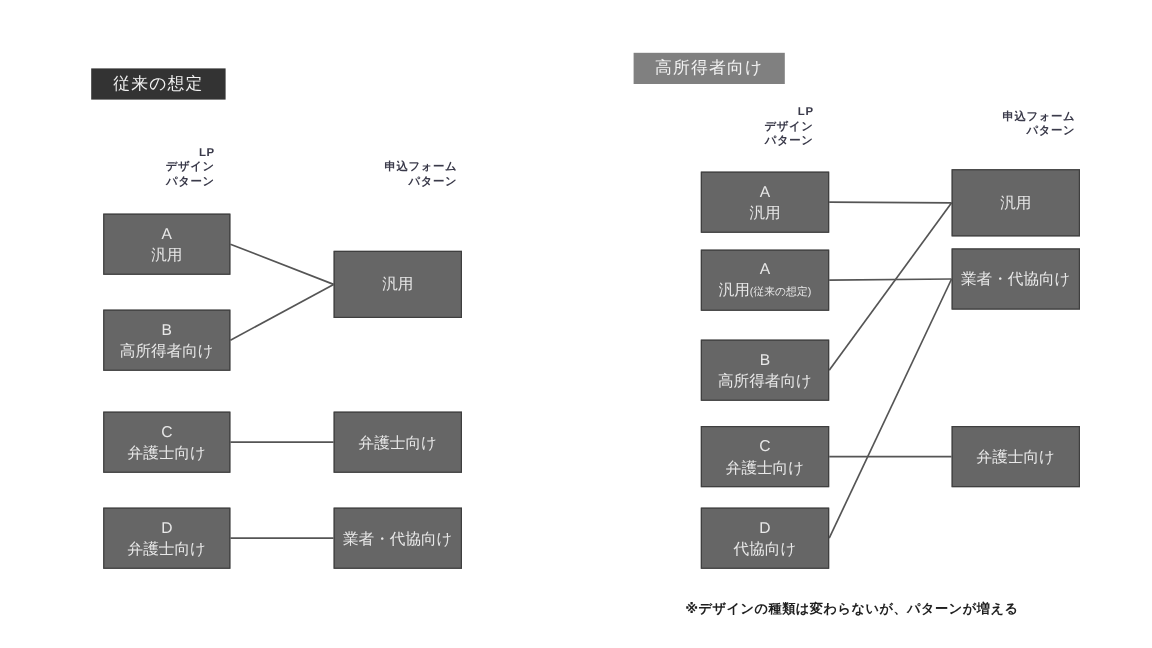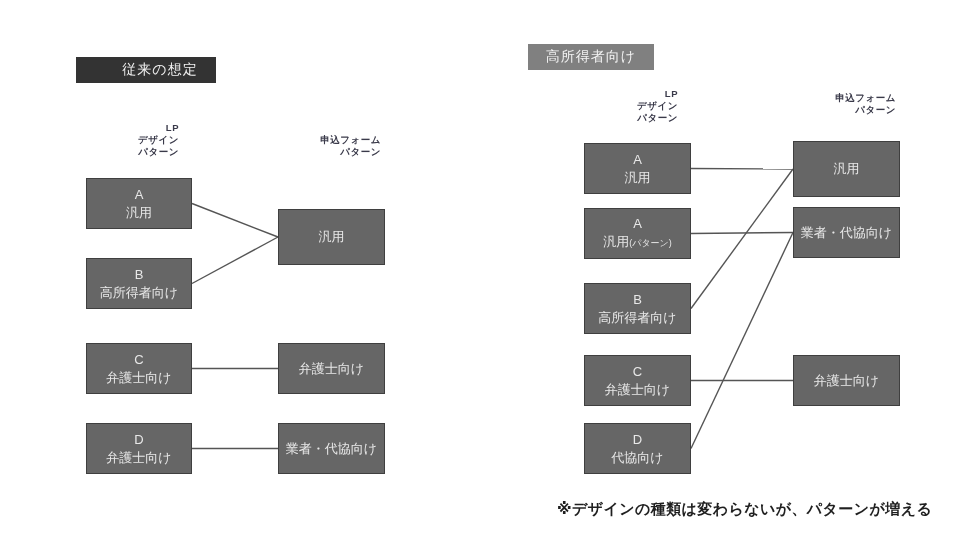--- a/index.html
+++ b/index.html
@@ -32,21 +32,21 @@
   .badge {
     position: absolute;
     color: #f2f2f2;
     font-size: 14px;
     letter-spacing: 1px;
     display: flex;
     align-items: center;
     justify-content: center;
     white-space: nowrap;
   }
-  .badge-dark { background: #333333; padding-left: 28px; }
+  .badge-dark { background: #333333; }
   .badge-gray { background: #808080; }
 
   .col-head {
     position: absolute;
     font-size: 9.5px;
     line-height: 12px;
     color: #3a3a4a;
     text-align: right;
     letter-spacing: 0.5px;
     white-space: pre-line;
@@ -68,25 +68,26 @@
     line-height: 18px;
     padding: 2px 4px;
   }
   .node .line1 { display: block; }
   .node .line2 { display: block; }
   .node .sub { font-size: 9px; }
   .node.single { font-size: 13px; }
 
   .footnote {
     position: absolute;
-    font-size: 15px;
+    font-size: 11px;
     font-weight: 700;
     color: #1f1f1f;
     letter-spacing: 0.4px;
     white-space: nowrap;
+    margin-left: 14px;
   }
 </style>
 </head>
 <body>
 
 <div class="canvas">
 
   <svg class="wires" id="wire-layer" viewBox="0 0 960 540" width="960" height="540">
       <line x1="192" y1="203.5" x2="278" y2="237" stroke="#555555" stroke-width="1.4"></line>
       <line x1="192" y1="283.5" x2="278" y2="237" stroke="#555555" stroke-width="1.4"></line>
@@ -143,21 +144,21 @@
     </div>
     <div class="node single" style="left: 278px; top: 423px; width: 107px; height: 51px;">
       <span class="line1">業者・代協向け</span>
     </div>
     <div class="node" style="left: 584px; top: 143px; width: 107px; height: 51px;">
       <span class="line1">A</span>
       <span class="line2">汎用</span>
     </div>
     <div class="node" style="left: 584px; top: 208px; width: 107px; height: 51px;">
       <span class="line1">A</span>
-      <span class="line2">汎用<span class="sub">(パターン)</span></span>
+      <span class="line2">汎用<span class="sub">(従来の想定)</span></span>
     </div>
     <div class="node" style="left: 584px; top: 283px; width: 107px; height: 51px;">
       <span class="line1">B</span>
       <span class="line2">高所得者向け</span>
     </div>
     <div class="node" style="left: 584px; top: 355px; width: 107px; height: 51px;">
       <span class="line1">C</span>
       <span class="line2">弁護士向け</span>
     </div>
     <div class="node" style="left: 584px; top: 423px; width: 107px; height: 51px;">

